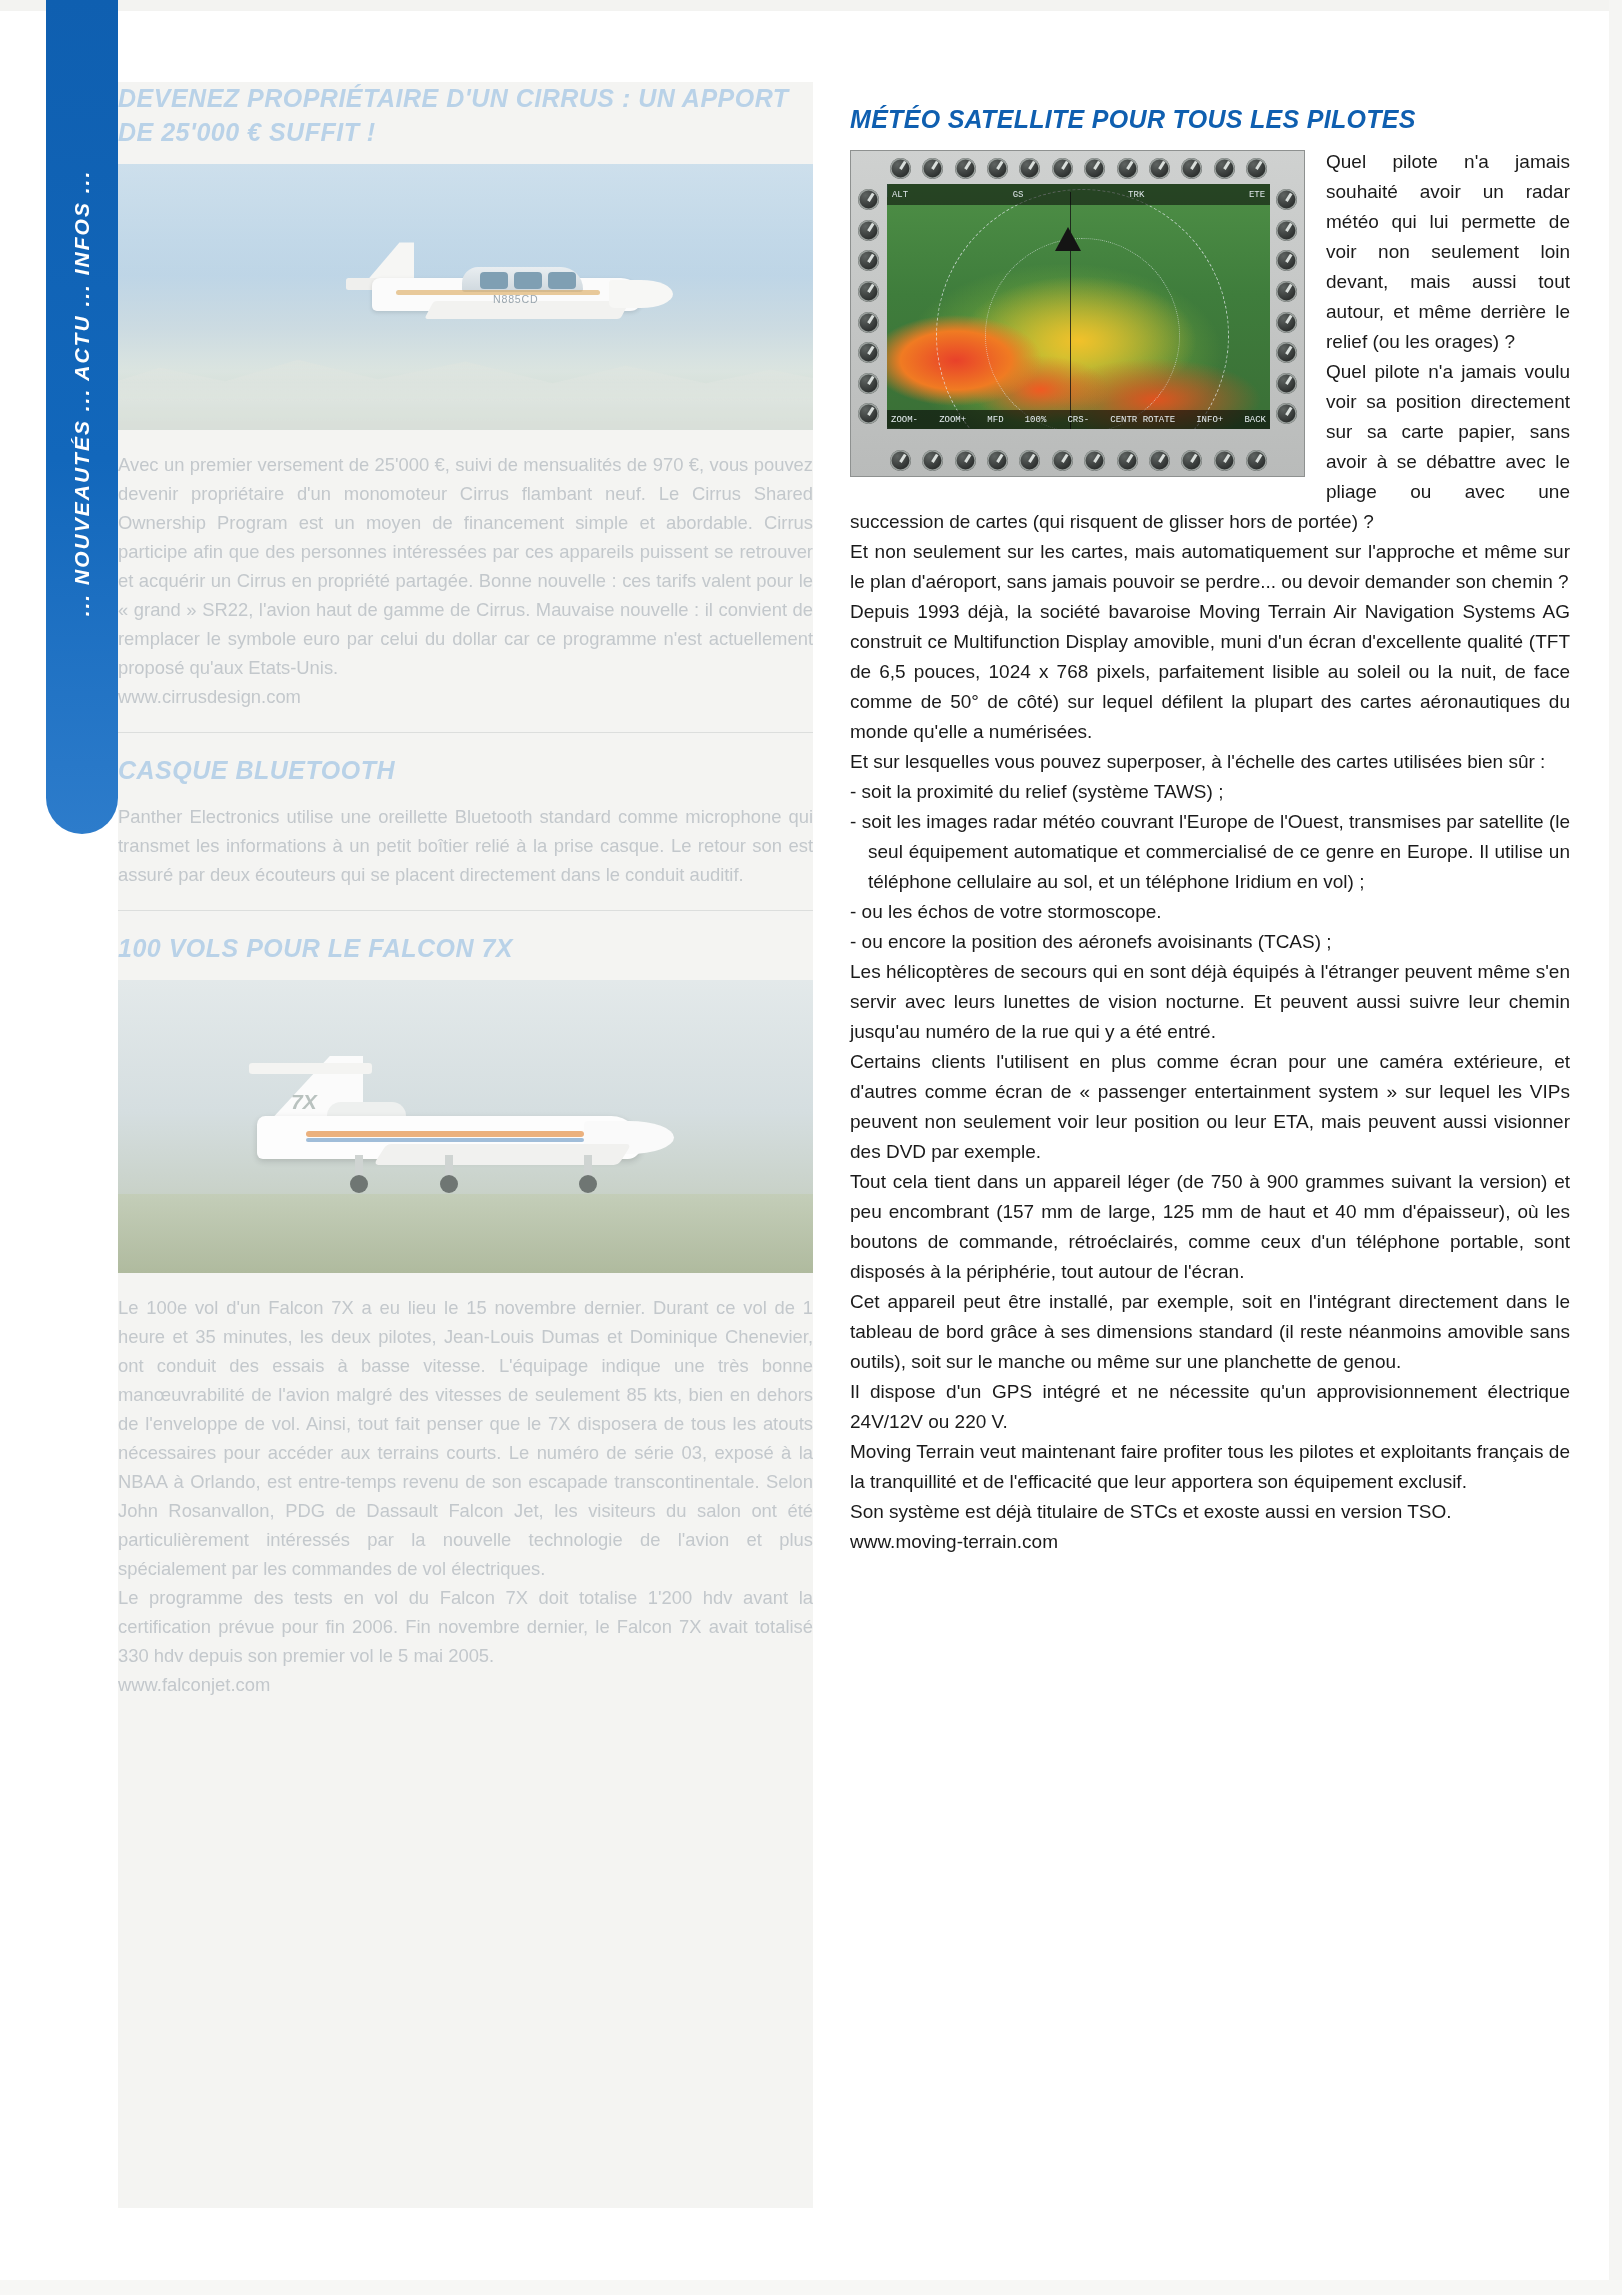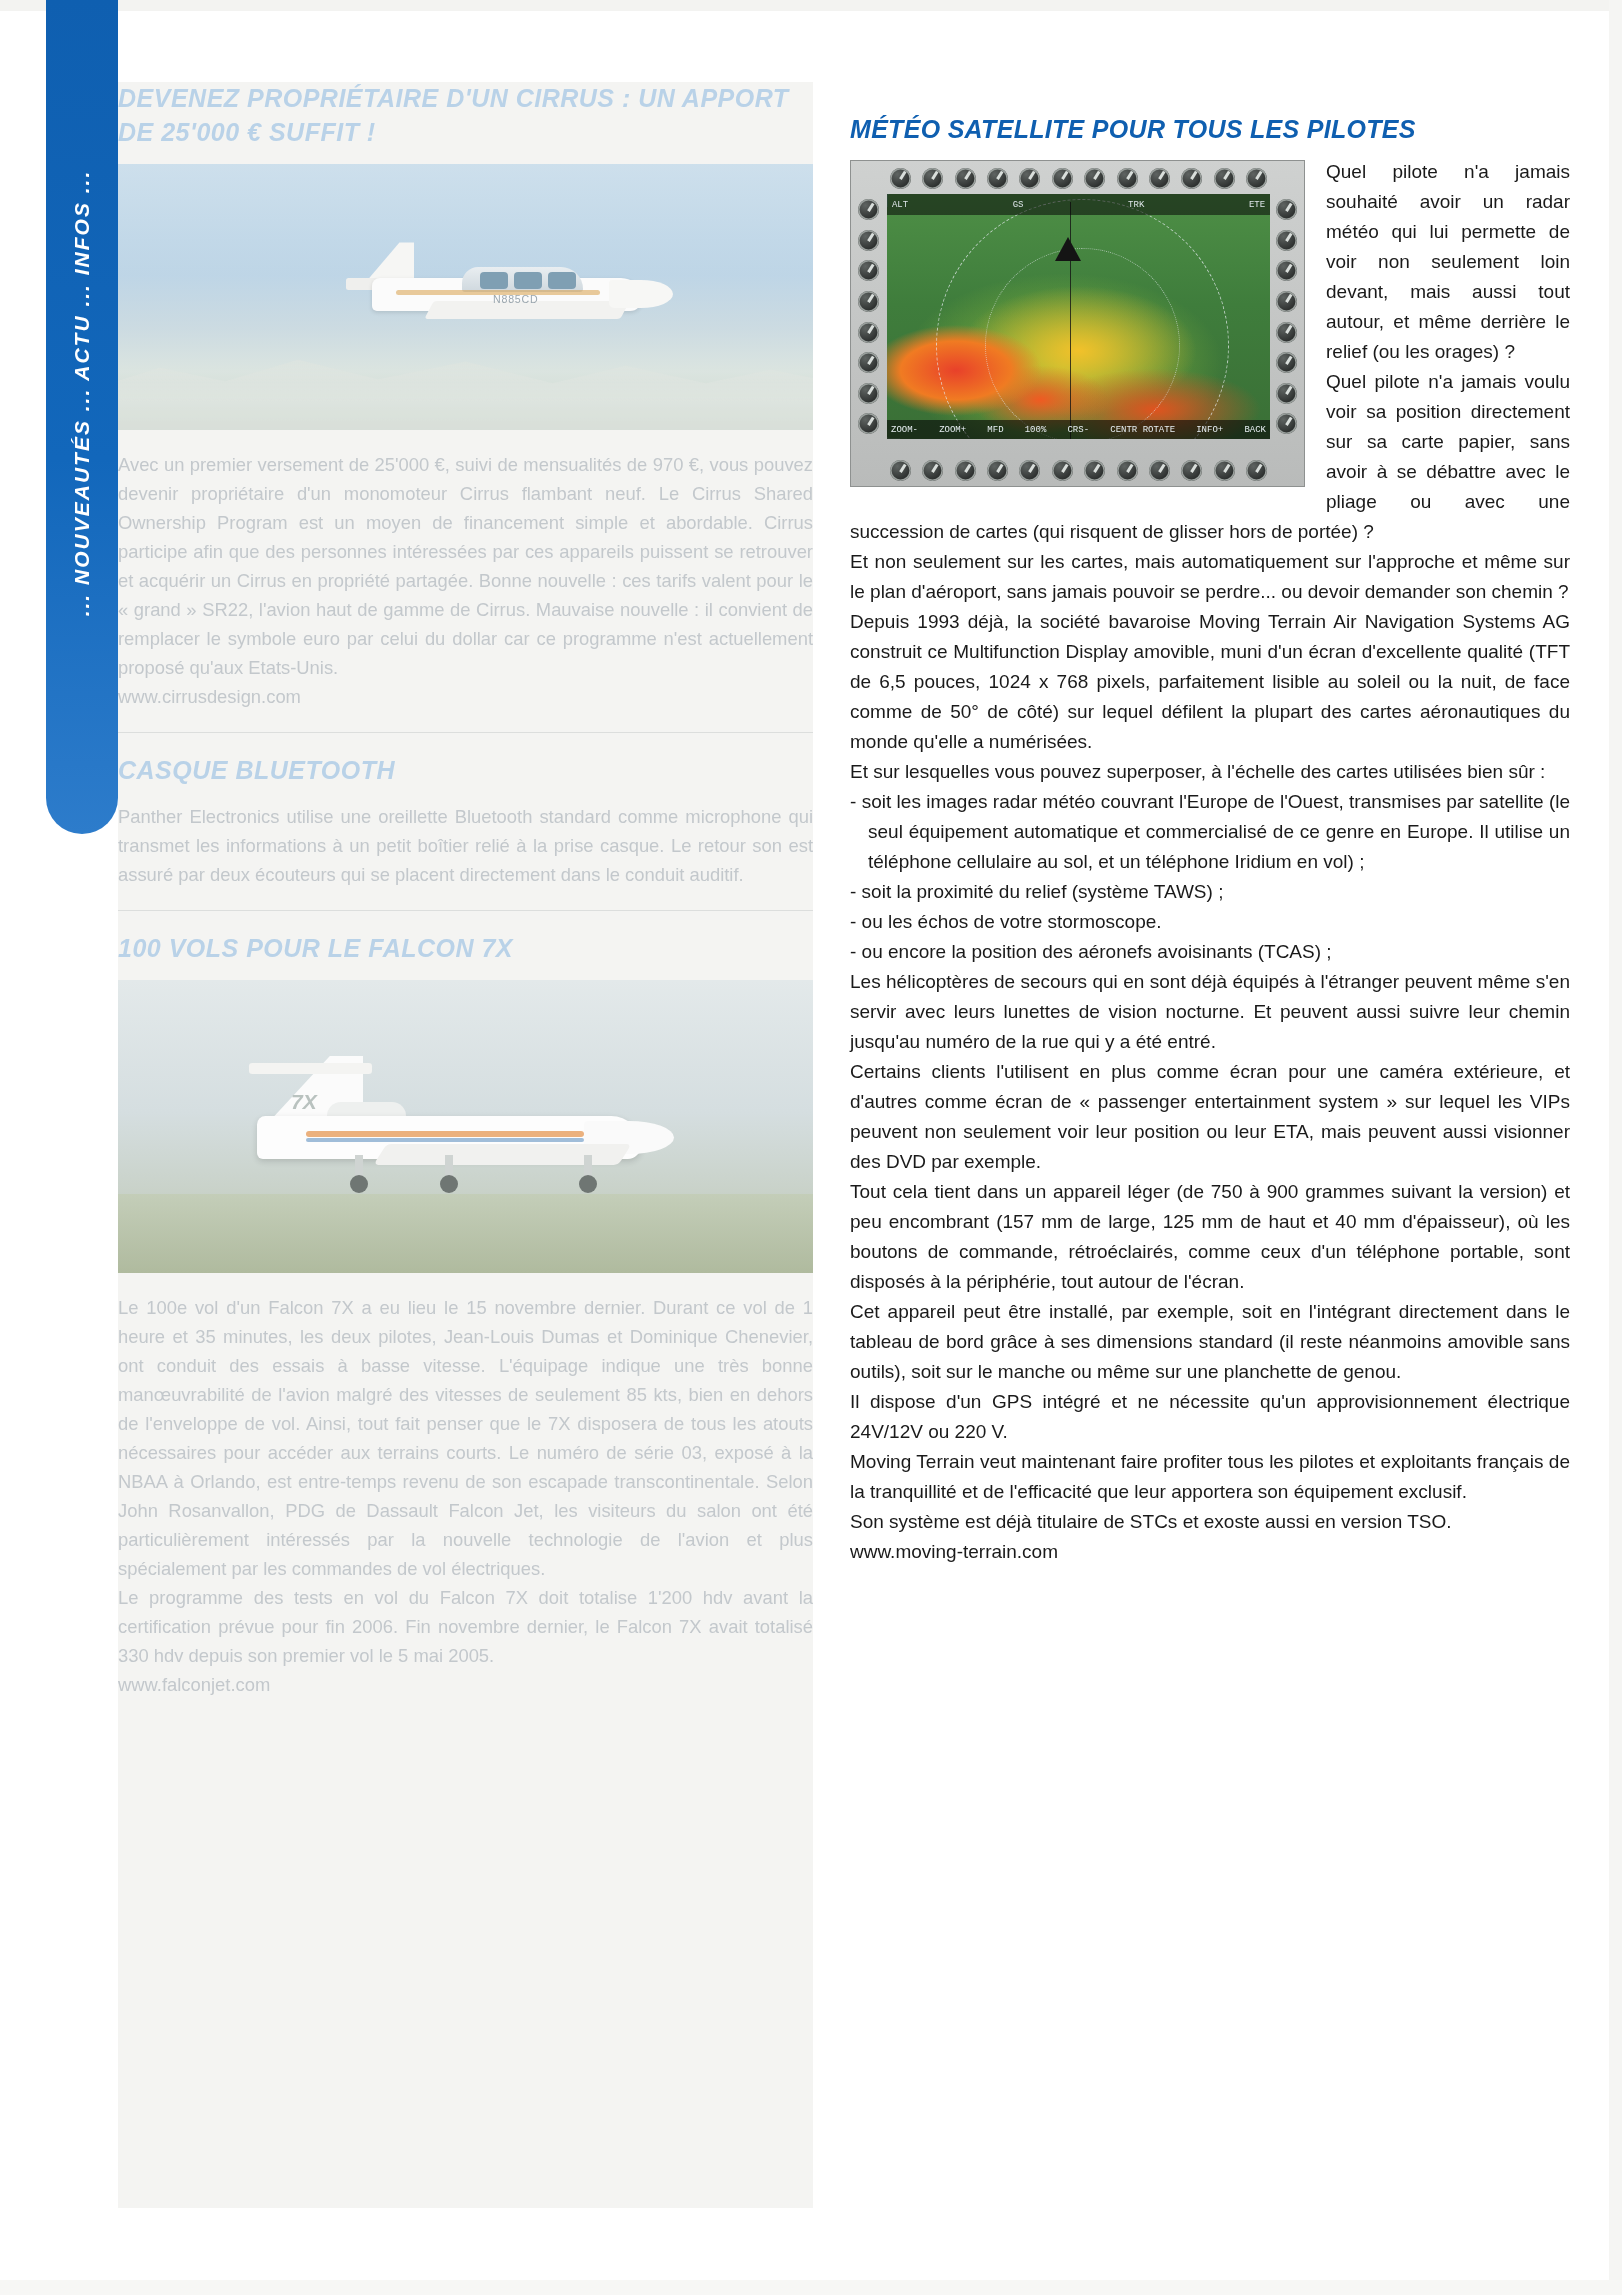--- a/index.html
+++ b/index.html
@@ -70,21 +70,21 @@
   
   .col-left {
     position: absolute;
     left: 118px;
     top: 82px;
     width: 695px;
   }
   .col-right {
     position: absolute;
     left: 850px;
-    top: 115px;
+    top: 105px;
     width: 720px;
   }
 
   .col-left-bg {
     position: absolute;
     left: 118px;
     top: 82px;
     width: 695px;
     height: 2126px;
     background: #f4f4f2;
@@ -603,22 +603,22 @@
         </div>
       </div>
 
       <div class="body-right">
         <p>Quel pilote n'a jamais souhaité avoir un radar météo qui lui permette de voir non seulement loin devant, mais aussi tout autour, et même derrière le relief (ou les orages) ?</p>
         <p>Quel pilote n'a jamais voulu voir sa position directement sur sa carte papier, sans avoir à se débattre avec le pliage ou avec une succession de cartes (qui risquent de glisser hors de portée) ?</p>
         <p>Et non seulement sur les cartes, mais automatiquement sur l'approche et même sur le plan d'aéroport, sans jamais pouvoir se perdre... ou devoir demander son chemin ?</p>
         <p>Depuis 1993 déjà, la société bavaroise Moving Terrain Air Navigation Systems AG construit ce Multifunction Display amovible, muni d'un écran d'excellente qualité (TFT de 6,5 pouces, 1024 x 768 pixels, parfaitement lisible au soleil ou la nuit, de face comme de 50° de côté) sur lequel défilent la plupart des cartes aéronautiques du monde qu'elle a numérisées.</p>
         <p>Et sur lesquelles vous pouvez superposer, à l'échelle des cartes utilisées bien sûr :</p>
 
+        <p class="hang">- soit la proximité du relief (système TAWS) ;</p>
         <p class="hang">- soit les images radar météo couvrant l'Europe de l'Ouest, transmises par satellite (le seul équipement automatique et commercialisé de ce genre en Europe. Il utilise un téléphone cellulaire au sol, et un téléphone Iridium en vol) ;</p>
-        <p class="hang">- soit la proximité du relief (système TAWS) ;</p>
         <p class="hang">- ou les échos de votre stormoscope.</p>
         <p class="hang">- ou encore la position des aéronefs avoisinants (TCAS) ;</p>
 
         <p>Les hélicoptères de secours qui en sont déjà équipés à l'étranger peuvent même s'en servir avec leurs lunettes de vision nocturne. Et peuvent aussi suivre leur chemin jusqu'au numéro de la rue qui y a été entré.</p>
         <p>Certains clients l'utilisent en plus comme écran pour une caméra extérieure, et d'autres comme écran de « passenger entertainment system » sur lequel les VIPs peuvent non seulement voir leur position ou leur ETA, mais peuvent aussi visionner des DVD par exemple.</p>
         <p>Tout cela tient dans un appareil léger (de 750 à 900 grammes suivant la version) et peu encombrant (157 mm de large, 125 mm de haut et 40 mm d'épaisseur), où les boutons de commande, rétroéclairés, comme ceux d'un téléphone portable, sont disposés à la périphérie, tout autour de l'écran.</p>
         <p>Cet appareil peut être installé, par exemple, soit en l'intégrant directement dans le tableau de bord grâce à ses dimensions standard (il reste néanmoins amovible sans outils), soit sur le manche ou même sur une planchette de genou.</p>
         <p>Il dispose d'un GPS intégré et ne nécessite qu'un approvisionnement électrique 24V/12V ou 220 V.</p>
         <p>Moving Terrain veut maintenant faire profiter tous les pilotes et exploitants français de la tranquillité et de l'efficacité que leur apportera son équipement exclusif.</p>
         <p>Son système est déjà titulaire de STCs et exoste aussi en version TSO.</p>

